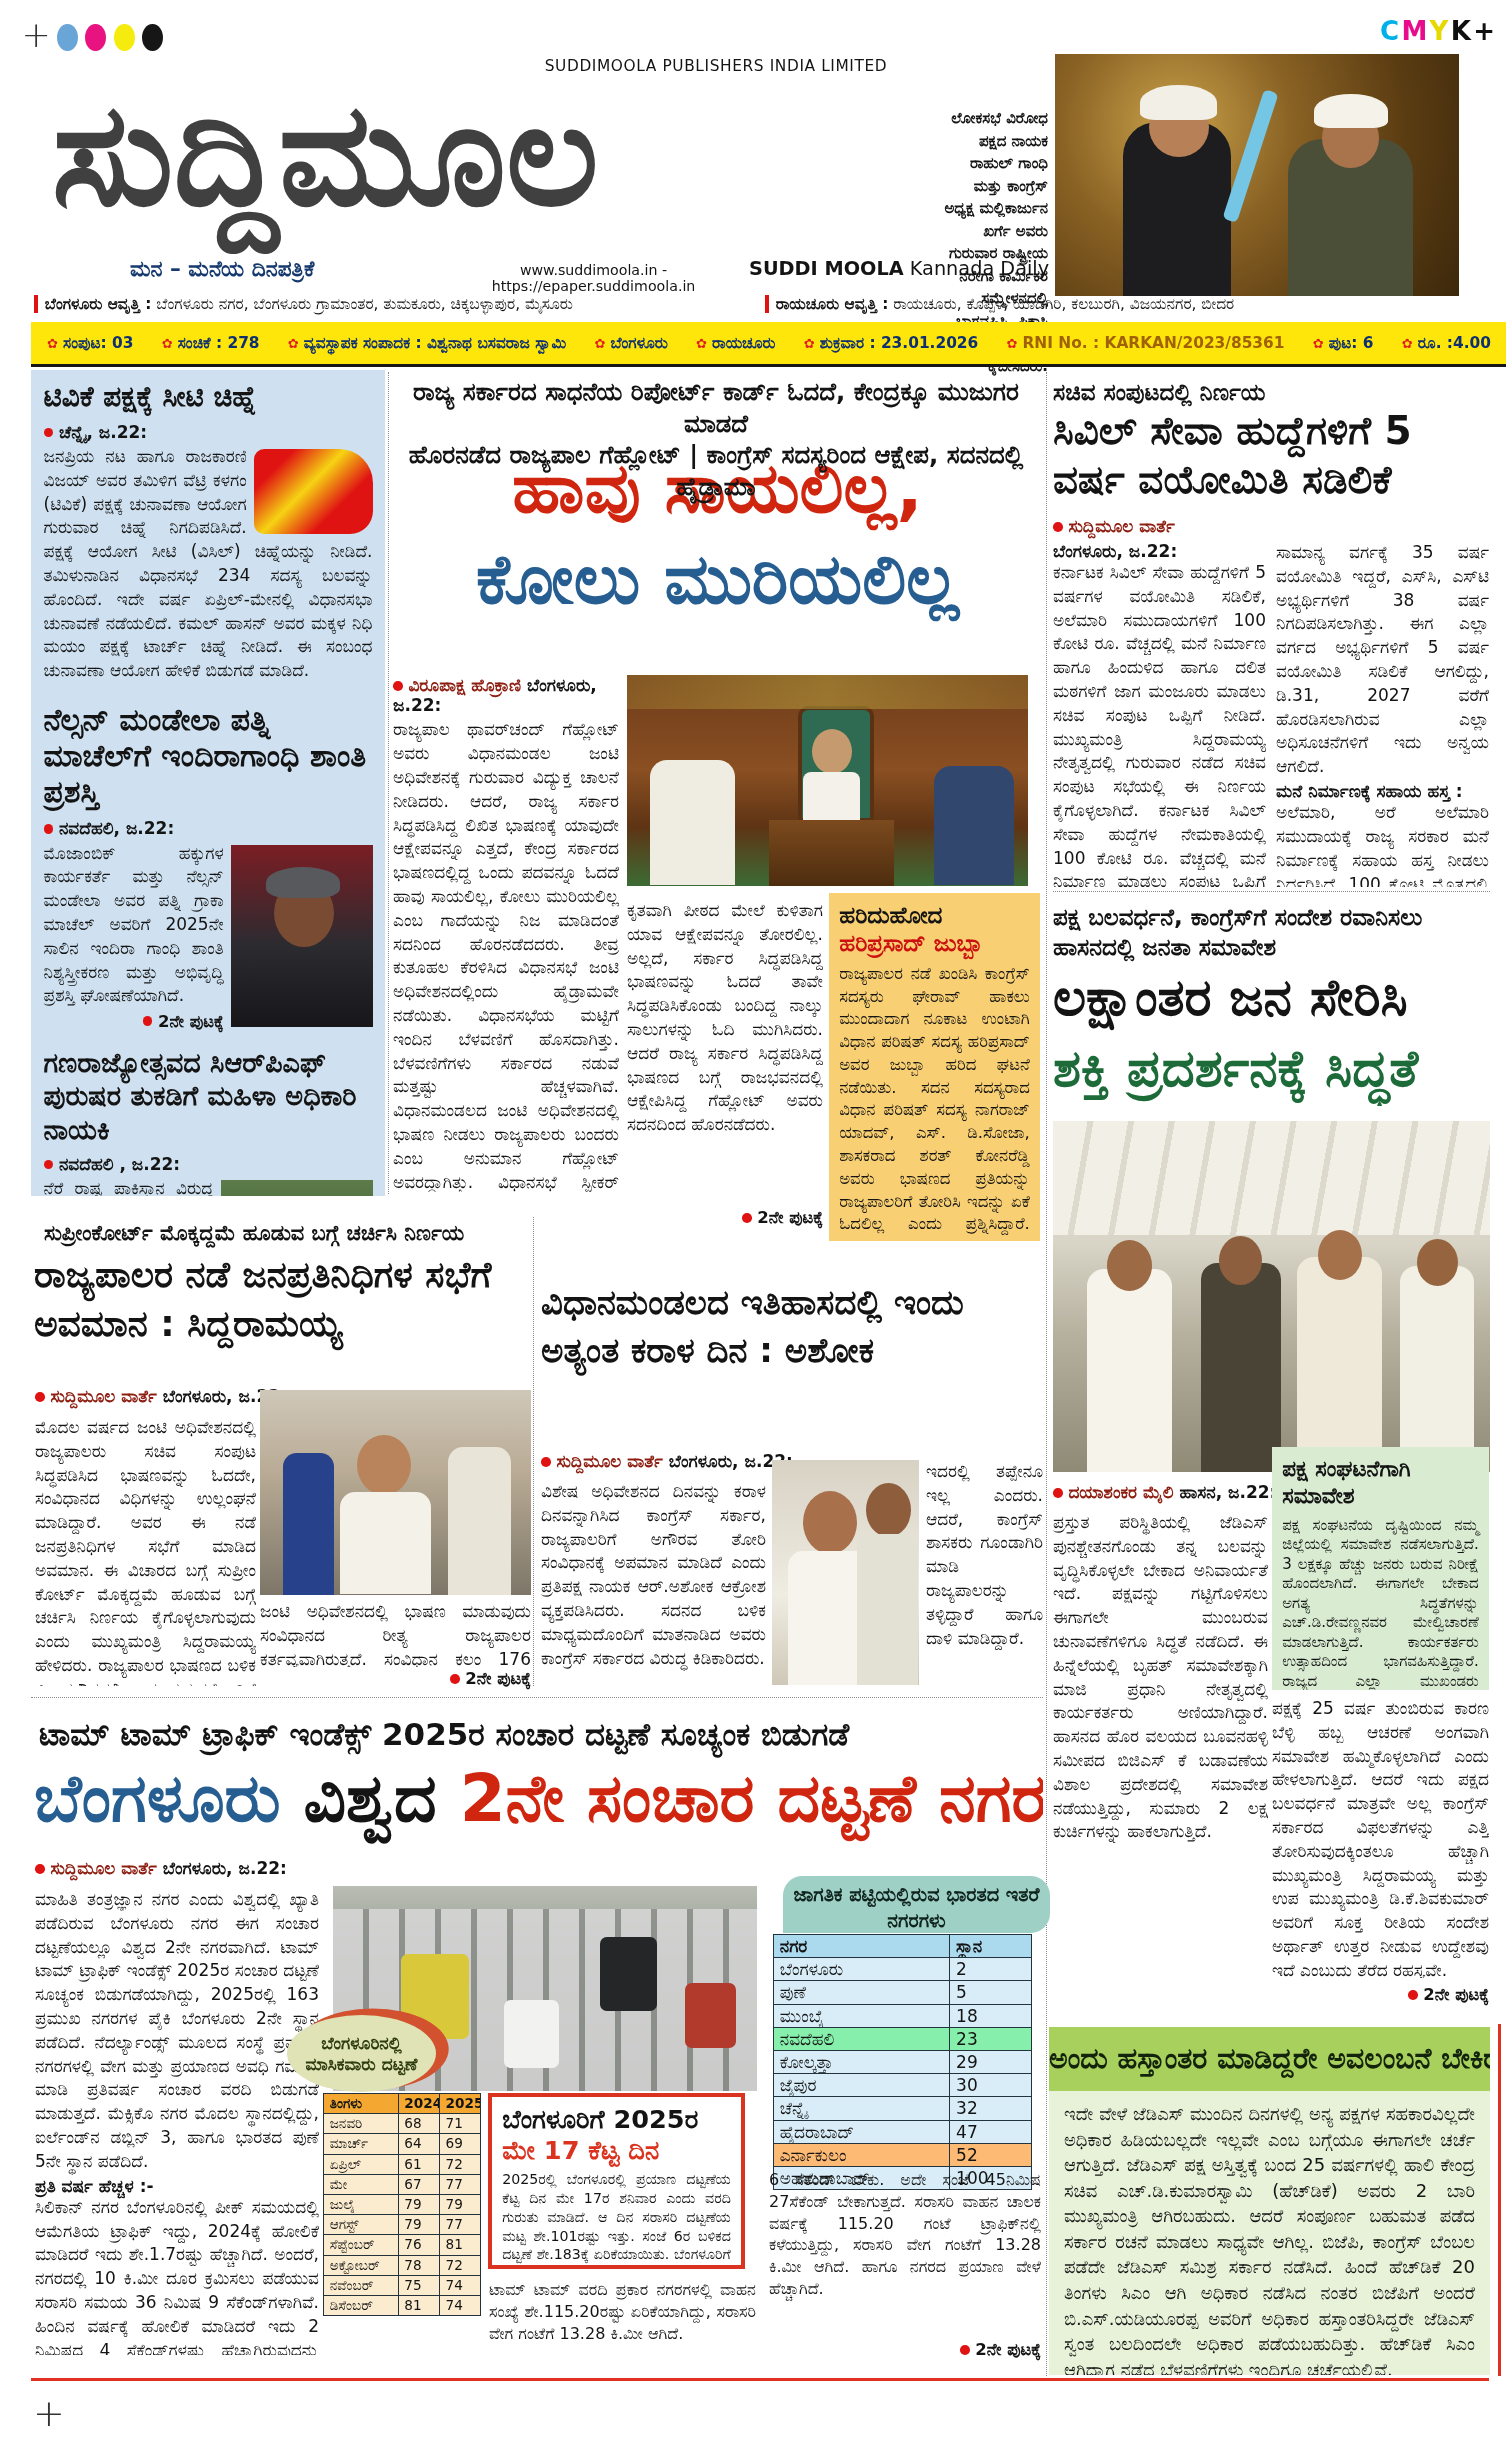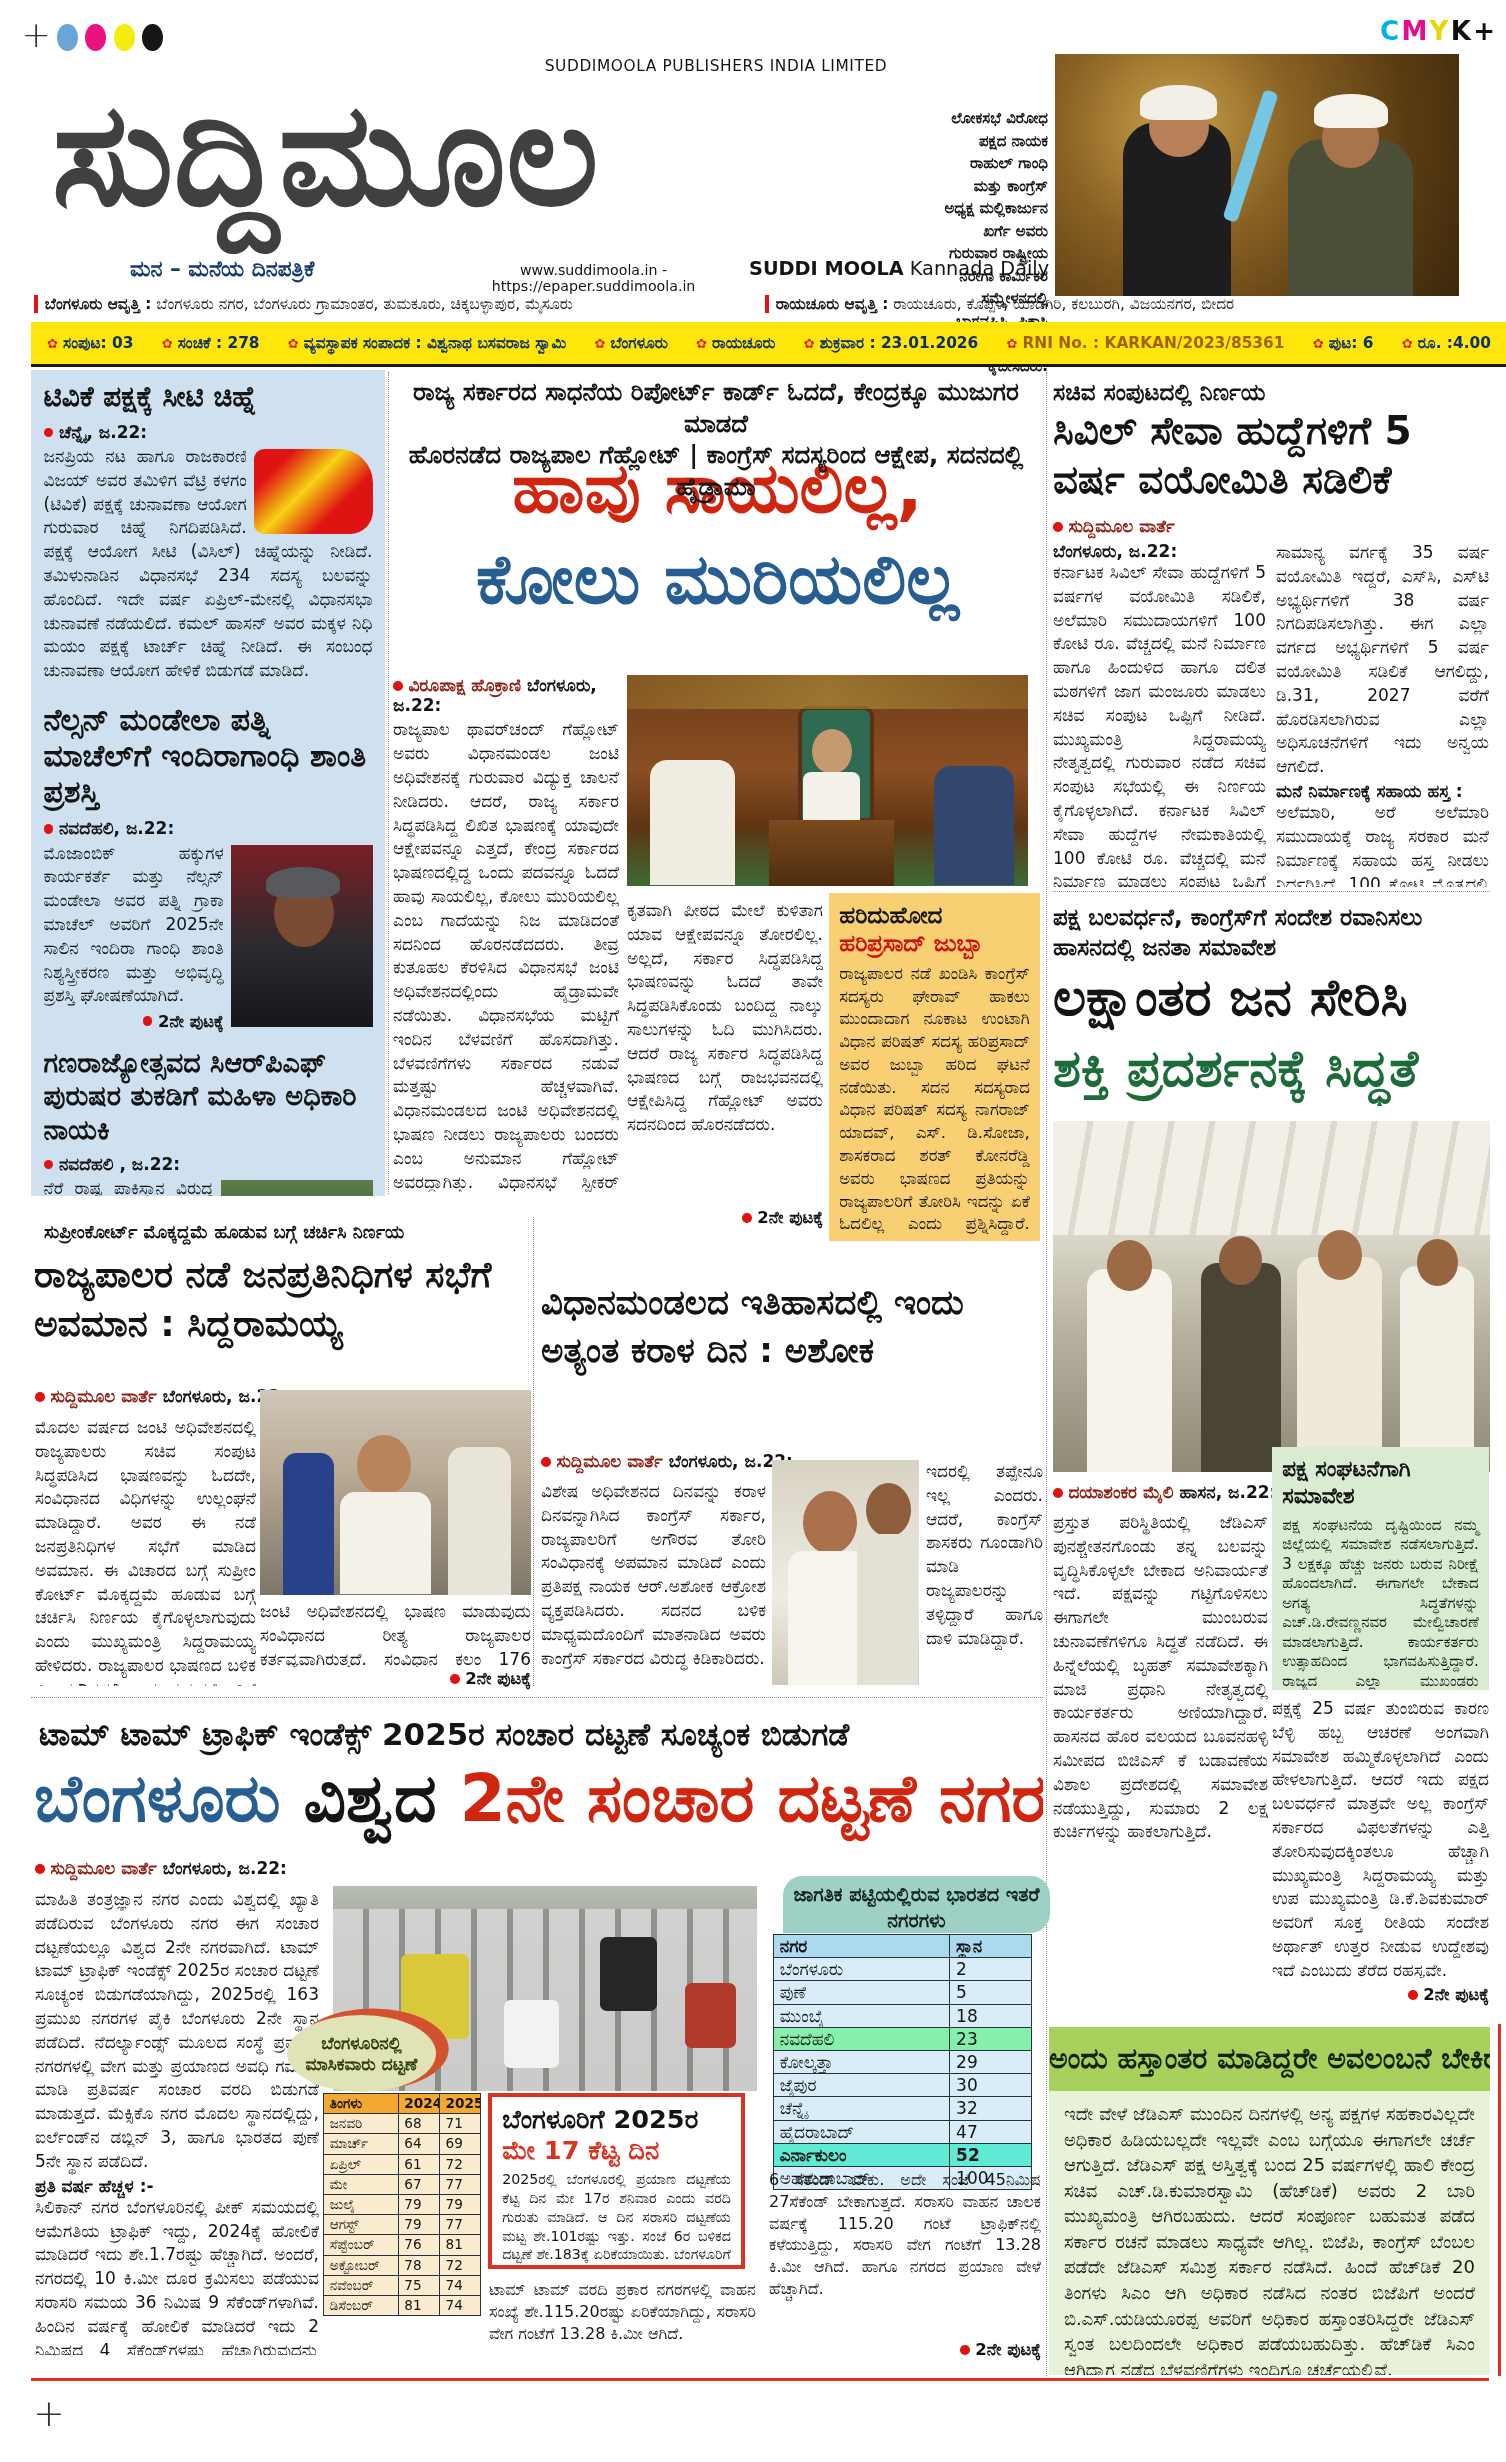--- a/index.html
+++ b/index.html
@@ -156,21 +156,21 @@
   <div class="abs cont" style="left:627px;top:1205px;width:196px;">
       <span class="dot"></span>
       <span>2ನೇ ಪುಟಕ್ಕೆ</span>
     </div>
 
   <div class="abs ylwbox clip" style="left:829px;top:893px;width:211px;height:348px;padding:9px 10.2px;box-sizing:border-box;">
     <div class="b" style="font-size:23px;line-height:1.2;"><span>ಹರಿದುಹೋದ</span> <span style="color:#cc1111;">ಹರಿಪ್ರಸಾದ್ ಜುಬ್ಬಾ</span></div>
     <div class="j" style="font-size:16.5px;line-height:1.38;margin-top:5.7px;">ರಾಜ್ಯಪಾಲರ ನಡೆ ಖಂಡಿಸಿ ಕಾಂಗ್ರೆಸ್ ಸದಸ್ಯರು ಘೇರಾವ್ ಹಾಕಲು ಮುಂದಾದಾಗ ನೂಕಾಟ ಉಂಟಾಗಿ ವಿಧಾನ ಪರಿಷತ್ ಸದಸ್ಯ ಹರಿಪ್ರಸಾದ್ ಅವರ ಜುಬ್ಬಾ ಹರಿದ ಘಟನೆ ನಡೆಯಿತು. ಸದನ ಸದಸ್ಯರಾದ ವಿಧಾನ ಪರಿಷತ್ ಸದಸ್ಯ ನಾಗರಾಜ್ ಯಾದವ್, ಎಸ್. ಡಿ.ಸೋಜಾ, ಶಾಸಕರಾದ ಶರತ್ ಕೋನರೆಡ್ಡಿ ಅವರು ಭಾಷಣದ ಪ್ರತಿಯನ್ನು ರಾಜ್ಯಪಾಲರಿಗೆ ತೋರಿಸಿ ಇದನ್ನು ಏಕೆ ಓದಲಿಲ್ಲ ಎಂದು ಪ್ರಶ್ನಿಸಿದ್ದಾರೆ. ಮಾರ್ಷಲ್‌ಗಳ ಭದ್ರತೆಯಲ್ಲಿ ರಾಜ್ಯಪಾಲರು ತಮ್ಮ ಪಾಡಿಗೆ ಹೊರನಡೆದಾಗ ವಿಧಾನಸಭೆಯ ನಿರ್ಗಮನ ದ್ವಾರಕ್ಕೆ ಅಡ್ಡಲಾಗಿ ಬಂದ ವಿಧಾನ ಪರಿಷತ್ ಸದಸ್ಯ ಬಿ.ಕೆ.ಹರಿಪ್ರಸಾದ್ ಭಾಷಣವನ್ನು ಓದುವಂತೆ ಏರಿದ ಧ್ವನಿಯಲ್ಲಿ ಆಗ್ರಹಿಸಿದರು. ಈ ವೇಳೆ ಹರಿಪ್ರಸಾದ್ ಅವರ ಅಂಗಿ ಹರಿದಿದೆ.</div>
   </div>
 
-  <div class="abs b" style="left:44px;top:1221px;font-size:18px;">ಸುಪ್ರೀಂಕೋರ್ಟ್ ಮೊಕ್ಕದ್ದಮೆ ಹೂಡುವ ಬಗ್ಗೆ ಚರ್ಚಿಸಿ ನಿರ್ಣಯ</div>
+  <div class="abs b" style="left:44px;top:1221px;font-size:21px;">ಸುಪ್ರೀಂಕೋರ್ಟ್ ಮೊಕ್ಕದ್ದಮೆ ಹೂಡುವ ಬಗ್ಗೆ ಚರ್ಚಿಸಿ ನಿರ್ಣಯ</div>
   <div class="abs b clip" style="left:34px;top:1251px;width:497px;height:122px;font-size:36px;line-height:1.35;">ರಾಜ್ಯಪಾಲರ ನಡೆ ಜನಪ್ರತಿನಿಧಿಗಳ ಸಭೆಗೆ ಅವಮಾನ : ಸಿದ್ದರಾಮಯ್ಯ</div>
   <div class="abs byline" style="left:35px;top:1386px;">
     <span class="dot"></span><span class="rep">ಸುದ್ದಿಮೂಲ ವಾರ್ತೆ</span> <span>ಬೆಂಗಳೂರು, ಜ.22:</span>
   </div>
   <div class="abs clip body30 j" style="left:35px;top:1416px;width:221px;height:270px;">ಮೊದಲ ವರ್ಷದ ಜಂಟಿ ಅಧಿವೇಶನದಲ್ಲಿ ರಾಜ್ಯಪಾಲರು ಸಚಿವ ಸಂಪುಟ ಸಿದ್ಧಪಡಿಸಿದ ಭಾಷಣವನ್ನು ಓದದೇ, ಸಂವಿಧಾನದ ವಿಧಿಗಳನ್ನು ಉಲ್ಲಂಘನೆ ಮಾಡಿದ್ದಾರೆ. ಅವರ ಈ ನಡೆ ಜನಪ್ರತಿನಿಧಿಗಳ ಸಭೆಗೆ ಮಾಡಿದ ಅವಮಾನ. ಈ ವಿಚಾರದ ಬಗ್ಗೆ ಸುಪ್ರೀಂ ಕೋರ್ಟ್ ಮೊಕ್ಕದ್ದಮೆ ಹೂಡುವ ಬಗ್ಗೆ ಚರ್ಚಿಸಿ ನಿರ್ಣಯ ಕೈಗೊಳ್ಳಲಾಗುವುದು ಎಂದು ಮುಖ್ಯಮಂತ್ರಿ ಸಿದ್ದರಾಮಯ್ಯ ಹೇಳಿದರು. ರಾಜ್ಯಪಾಲರ ಭಾಷಣದ ಬಳಿಕ ವಿಧಾನಸೌಧದಲ್ಲಿ ಮಾಧ್ಯಮಗಳೊಂದಿಗೆ ಮಾತನಾಡಿದ ಅವರು, ಪ್ರತಿ ವರ್ಷದ ಆರಂಭದಲ್ಲಿ ನಡೆಯುವ ಹಾಗೂ ಹೊಸ ಸರ್ಕಾರ ಸ್ಥಾಪನೆಗೊಂಡ ಸಂದರ್ಭದಲ್ಲಿ ನಡೆಸಲಾಗುವ</div>
   <div class="ph" style="left:260px;top:1390px;width:271px;height:205px;background:linear-gradient(180deg,#cfc7b8 0%,#b9ab95 40%,#7d7668 100%);">
     <div class="pp" style="left:97px;top:45px;width:54px;height:60px;border-radius:50%;background:#b9845c;"></div>
     <div class="pp" style="left:80px;top:102px;width:91px;height:102px;background:#f3f1e8;border-radius:15px 15px 0 0;"></div>
     <div class="pp" style="left:23px;top:63px;width:51px;height:142px;background:#27418a;border-radius:13.6px 13.6px 0 0;"></div>
     <div class="pp" style="left:188px;top:57px;width:63px;height:148px;background:#e8e4d8;border-radius:15px 15px 0 0;"></div>
@@ -365,21 +365,21 @@
         <div class="tc" style="width: 63px;">30</div>
       </div>
       <div class="trow" style="background: rgb(216, 237, 248);">
         <div class="tc" style="width: 164px;">ಚೆನ್ನೈ</div>
         <div class="tc" style="width: 63px;">32</div>
       </div>
       <div class="trow" style="background: rgb(216, 237, 248);">
         <div class="tc" style="width: 164px;">ಹೈದರಾಬಾದ್</div>
         <div class="tc" style="width: 63px;">47</div>
       </div>
-      <div class="trow" style="background: #5eead4; font-weight: bold;">
+      <div class="trow" style="background: #fdba74;">
         <div class="tc" style="width: 164px;">ಎರ್ನಾಕುಲಂ</div>
         <div class="tc" style="width: 63px;">52</div>
       </div>
       <div class="trow" style="background: rgb(216, 237, 248);">
         <div class="tc" style="width: 164px;">ಅಹಮದಾಬಾದ್</div>
         <div class="tc" style="width: 63px;">100</div>
       </div>
     </div>
 
   <div class="abs clip body28 j" style="left:769px;top:2169px;width:272px;height:165px;">6 ಸೆಕೆಂಡ್ ಬೇಕು. ಅದೇ ಸಂಜೆ 45ನಿಮಿಷ 27ಸೆಕೆಂಡ್ ಬೇಕಾಗುತ್ತದೆ. ಸರಾಸರಿ ವಾಹನ ಚಾಲಕ ವರ್ಷಕ್ಕೆ 115.20 ಗಂಟೆ ಟ್ರಾಫಿಕ್‌ನಲ್ಲಿ ಕಳೆಯುತ್ತಿದ್ದು, ಸರಾಸರಿ ವೇಗ ಗಂಟೆಗೆ 13.28 ಕಿ.ಮೀ ಆಗಿದೆ. ಹಾಗೂ ನಗರದ ಪ್ರಯಾಣ ವೇಳೆ ಹೆಚ್ಚಾಗಿದೆ.</div>

